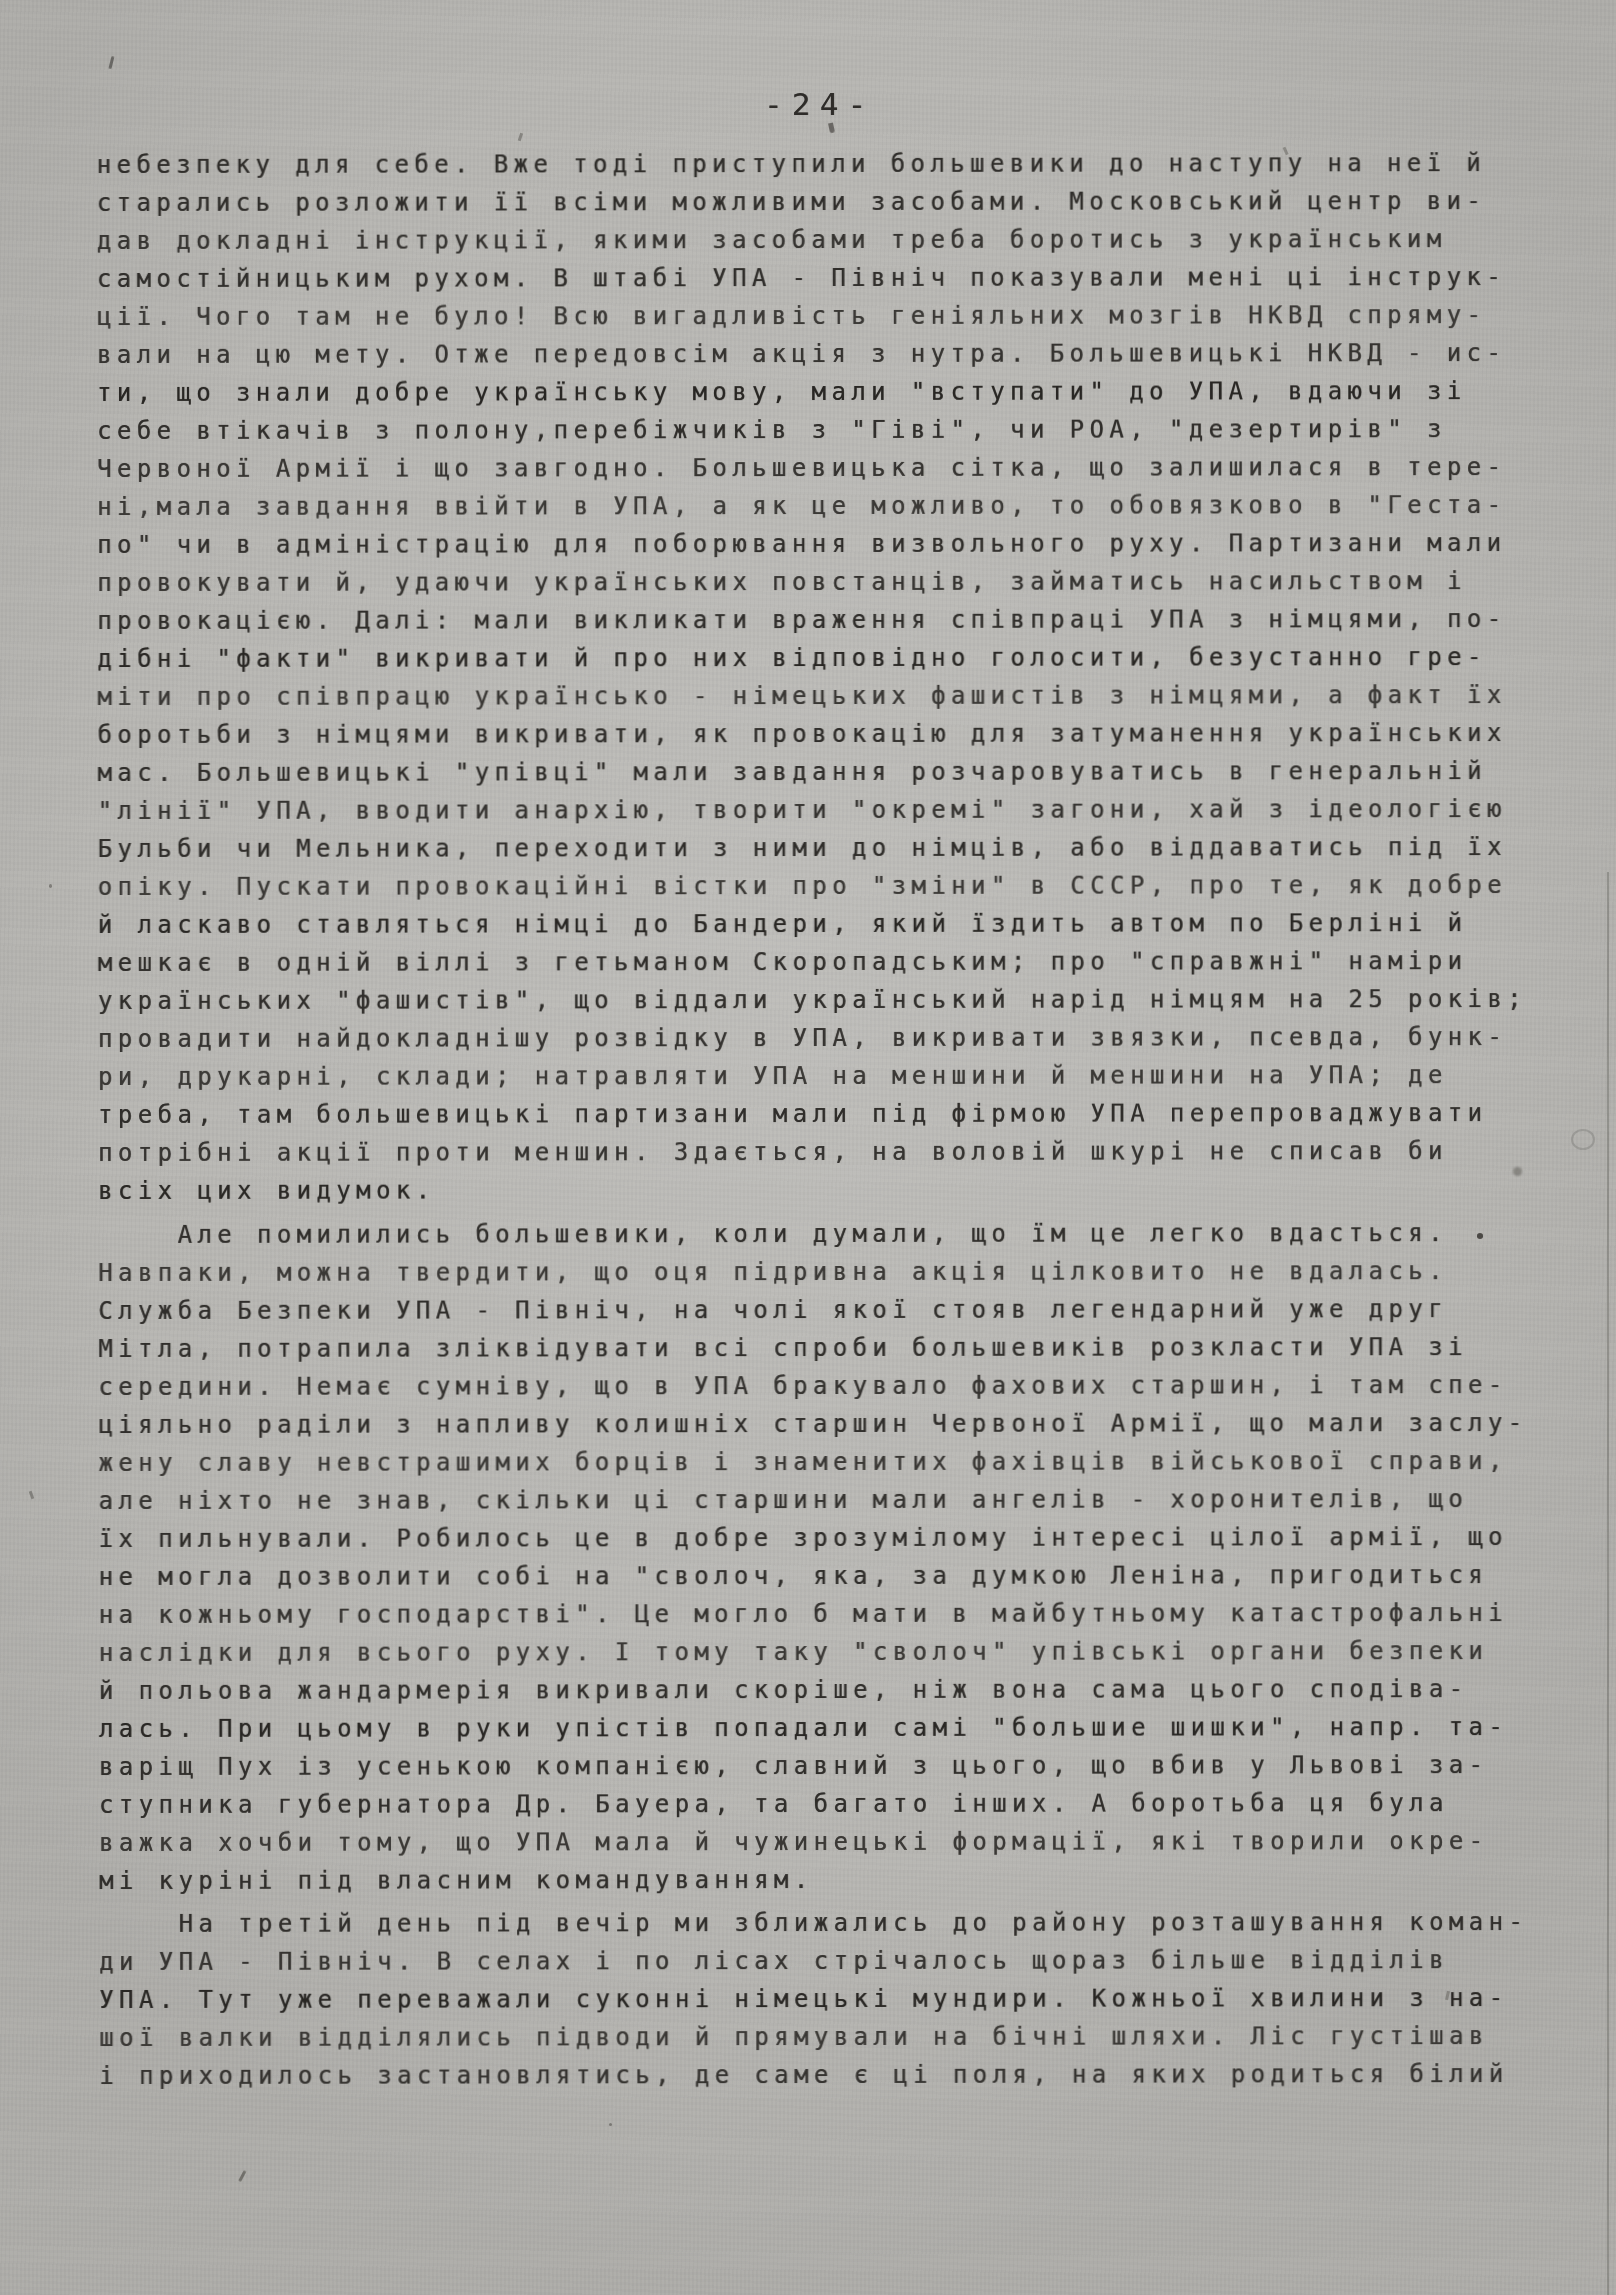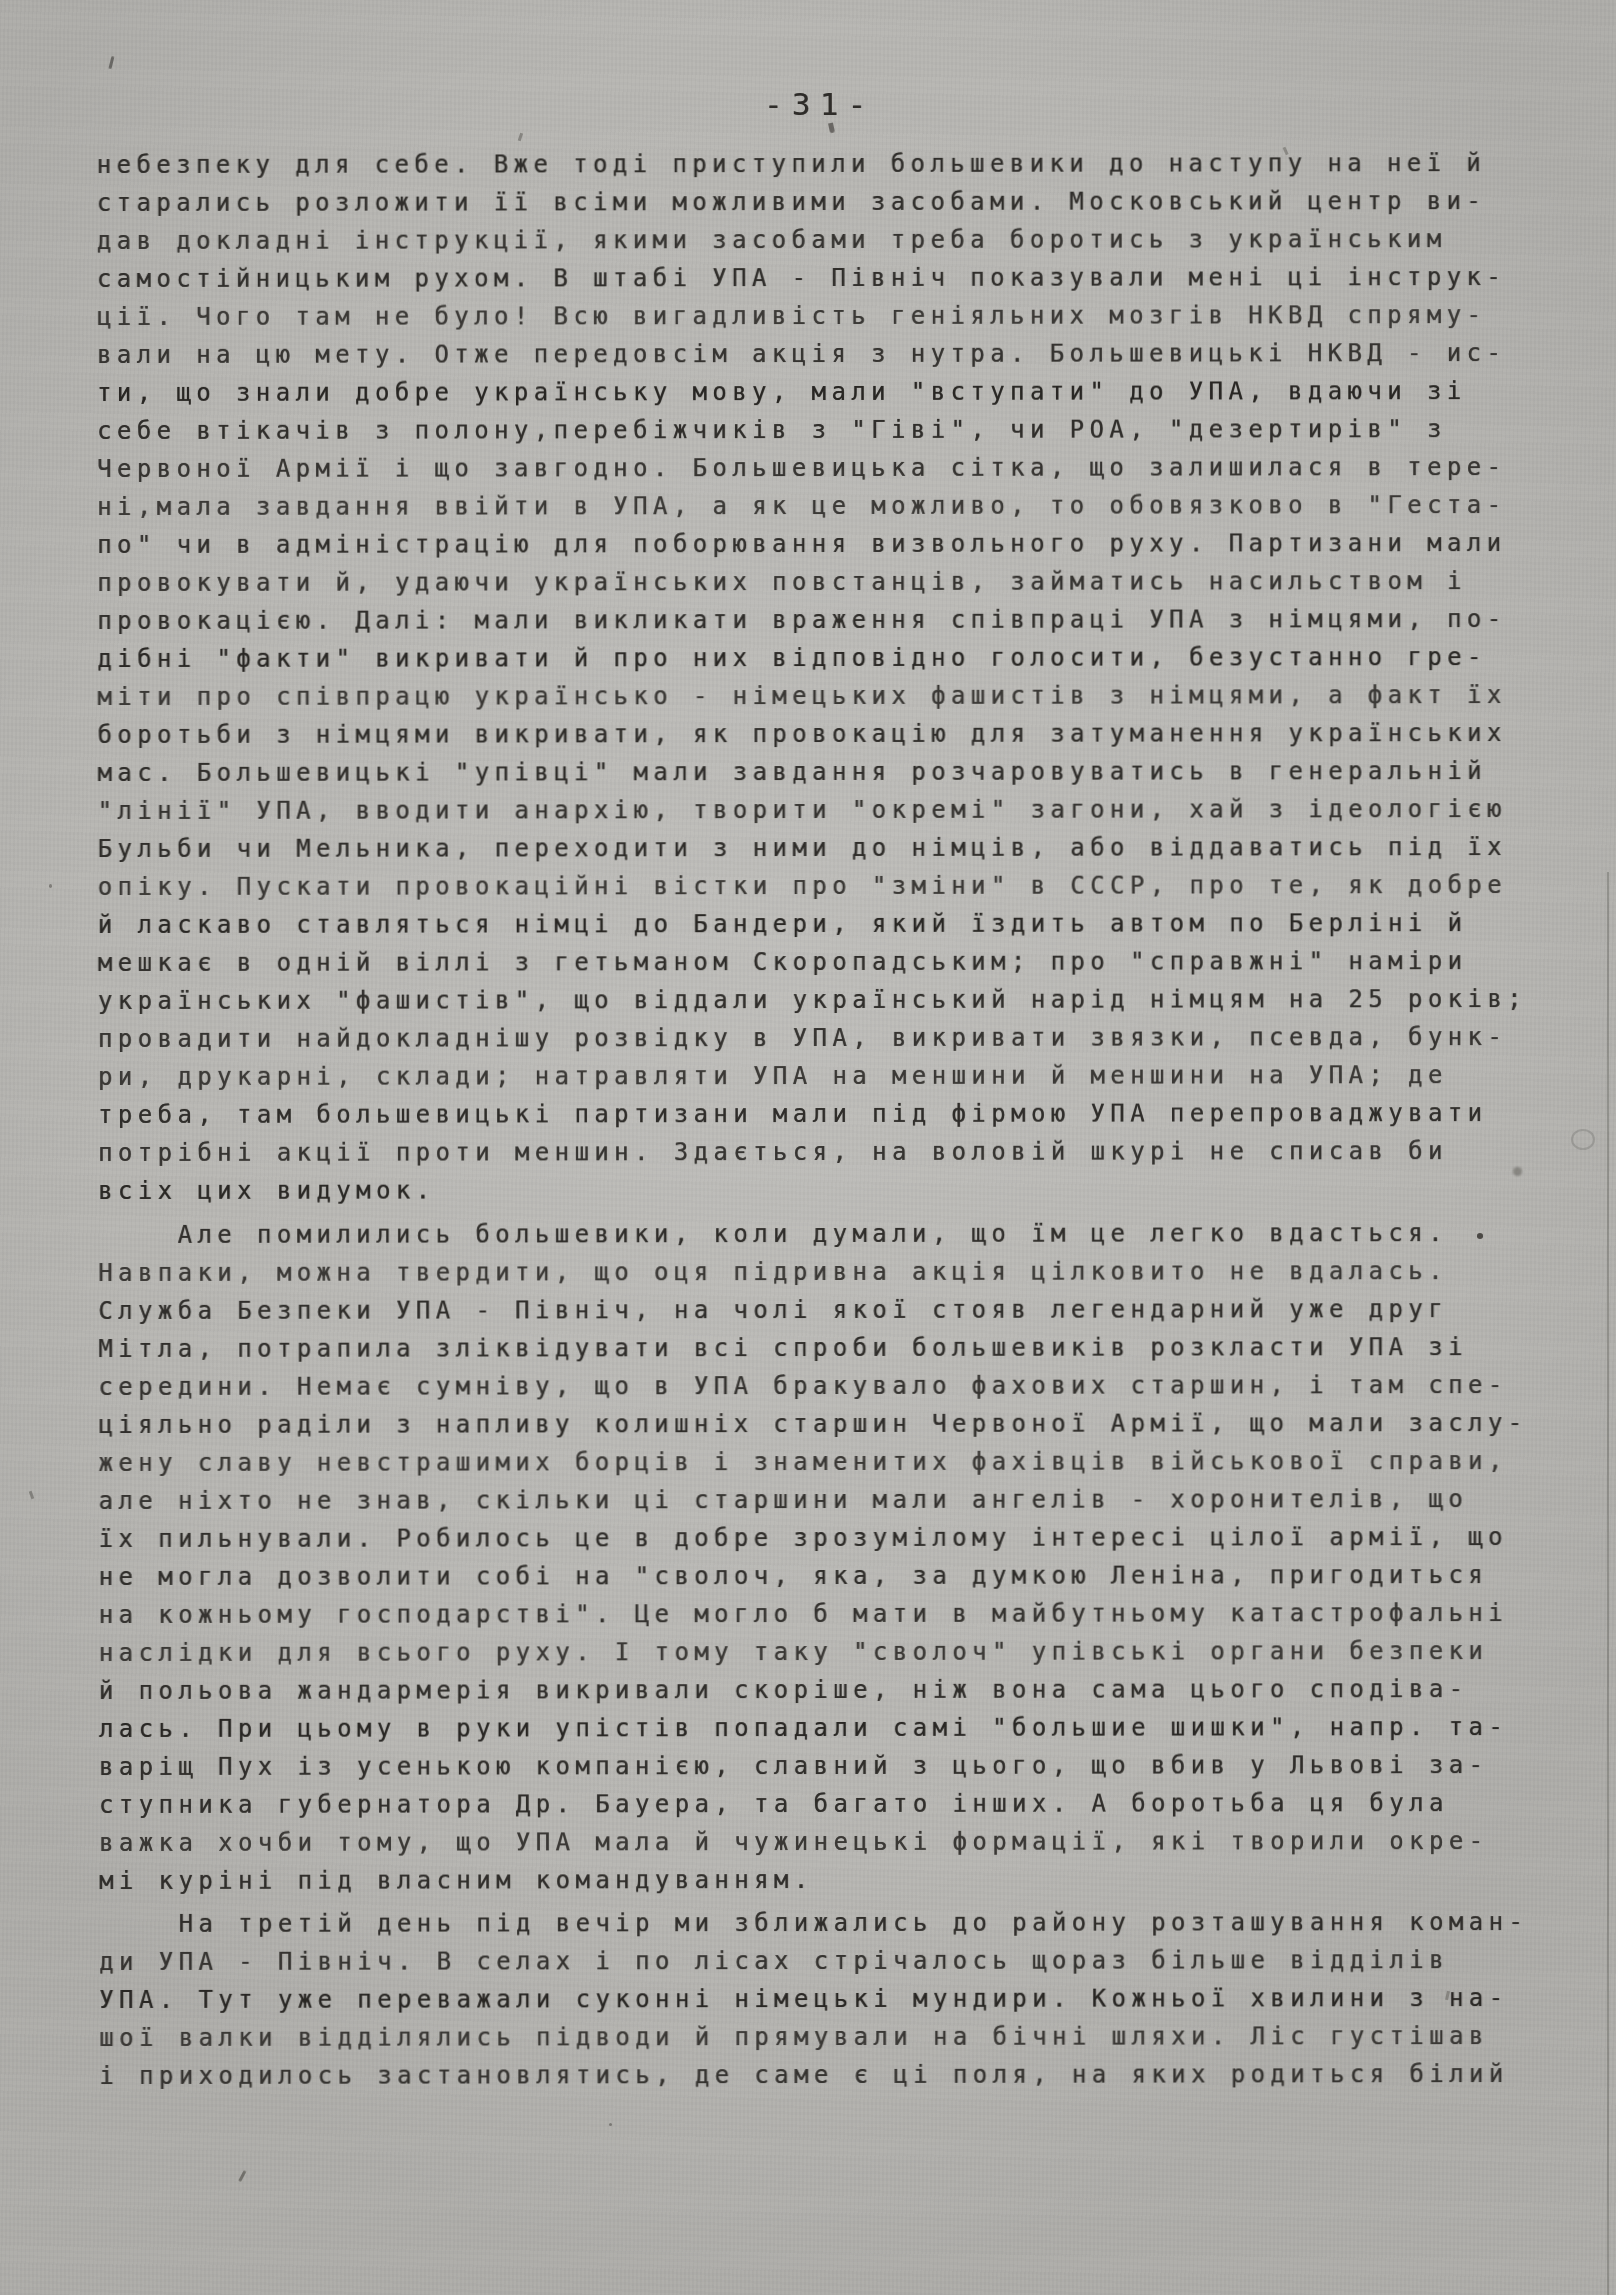--- a/index.html
+++ b/index.html
@@ -53,21 +53,21 @@
   .speck-e{left:609px;top:2123px;width:3.4px;height:3.4px;background:rgba(55,53,48,0.45);border-radius:50%;filter:blur(0.3px);}
   .speck-f{left:1446px;top:1991px;width:2.9px;height:9.2px;background:rgba(60,58,53,0.35);transform:rotate(12deg);filter:blur(0.5px);}
   .speck-g{left:519px;top:133px;width:2.9px;height:7.5px;background:rgba(60,58,53,0.4);transform:rotate(18deg);filter:blur(0.4px);}
   .speck-h{left:1284px;top:147px;width:2.9px;height:7.5px;background:rgba(60,58,53,0.35);transform:rotate(-24deg);filter:blur(0.4px);}
 </style>
 </head>
 <body>
 
 <div class="page">
 
-  <div class="page-number">-31-</div>
+  <div class="page-number">-24-</div>
 
   <div class="text-block">
       <div class="line">небезпеку для себе. Вже тоді приступили большевики до наступу на неї й</div>
       <div class="line">старались розложити її всіми можливими засобами. Московський центр ви-</div>
       <div class="line">дав докладні інструкції, якими засобами треба боротись з українським</div>
       <div class="line">самостійницьким рухом. В штабі УПА - Північ показували мені ці інструк-</div>
       <div class="line">ції. Чого там не було! Всю вигадливість геніяльних мозгів НКВД спряму-</div>
       <div class="line">вали на цю мету. Отже передовсім акція з нутра. Большевицькі НКВД - ис-</div>
       <div class="line">ти, що знали добре українську мову, мали "вступати" до УПА, вдаючи зі</div>
       <div class="line">себе втікачів з полону,перебіжчиків з "Гіві", чи РОА, "дезертирів" з</div>

